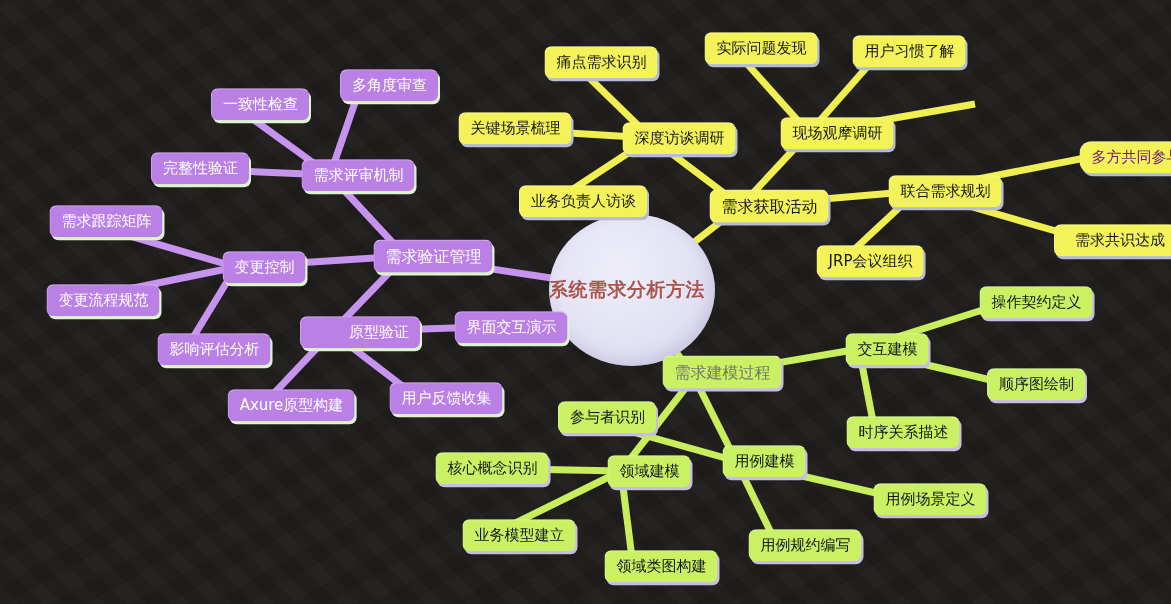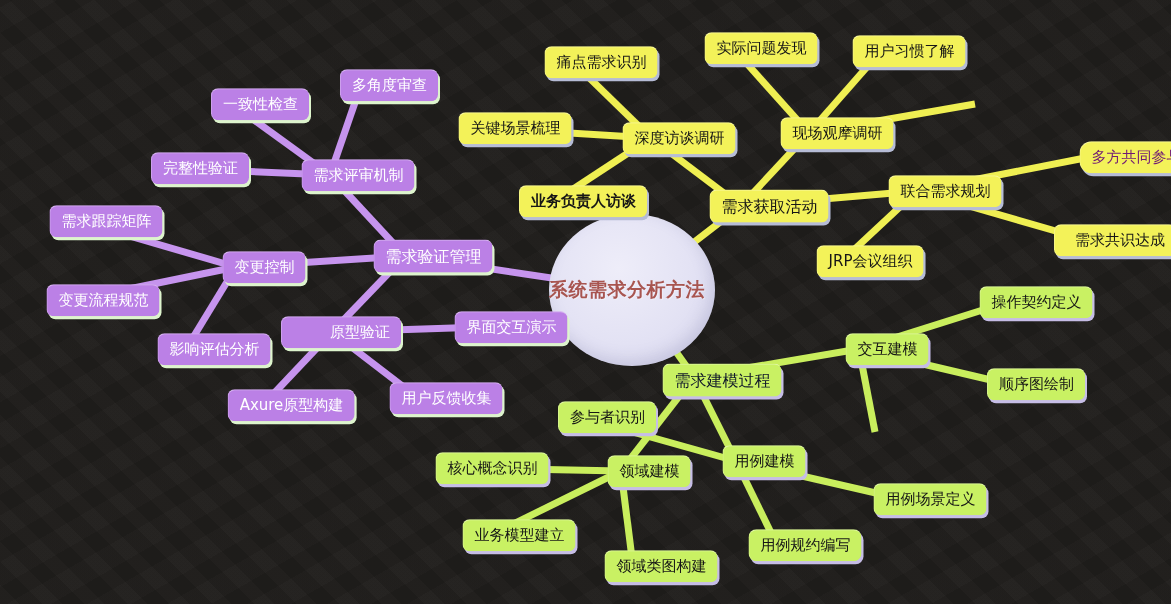--- a/index.html
+++ b/index.html
@@ -104,49 +104,50 @@
       <line x1="736" y1="461" x2="579" y2="417" stroke="#c9ee5d" stroke-width="7"></line>
       <line x1="736" y1="461" x2="902" y2="499" stroke="#c9ee5d" stroke-width="7"></line>
       <line x1="736" y1="461" x2="777" y2="545" stroke="#c9ee5d" stroke-width="7"></line>
     </svg>
   <div class="center-node" id="centerNode" style="left: 632px; top: 290px;">
     <span class="center-label" style="color: rgb(168, 85, 80);">系统需求分析方法</span>
   </div>
   <div id="nodes">
       <div class="node" style="left: 573px; top: 62px; background: rgb(243, 242, 89); color: rgb(22, 22, 22); box-shadow: rgb(182, 188, 214) 2px 3px 0px 0px;">痛点需求识别</div>
       <div class="node" style="left: 487px; top: 128px; background: rgb(243, 242, 89); color: rgb(22, 22, 22); box-shadow: rgb(182, 188, 214) 2px 3px 0px 0px;">关键场景梳理</div>
-      <div class="node" style="left: 555px; top: 201px; background: rgb(243, 242, 89); color: rgb(22, 22, 22); box-shadow: rgb(182, 188, 214) 2px 3px 0px 0px; font-weight: bold;">业务负责人访谈</div>
+      <div class="node" style="left: 555px; top: 201px; background: rgb(243, 242, 89); color: rgb(22, 22, 22); box-shadow: rgb(182, 188, 214) 2px 3px 0px 0px;">业务负责人访谈</div>
       <div class="node" style="left: 651px; top: 138px; background: rgb(243, 242, 89); color: rgb(22, 22, 22); box-shadow: rgb(182, 188, 214) 2px 3px 0px 0px;">深度访谈调研</div>
       <div class="node" style="left: 733px; top: 48px; background: rgb(243, 242, 89); color: rgb(22, 22, 22); box-shadow: rgb(182, 188, 214) 2px 3px 0px 0px;">实际问题发现</div>
       <div class="node" style="left: 881px; top: 51px; background: rgb(243, 242, 89); color: rgb(22, 22, 22); box-shadow: rgb(182, 188, 214) 2px 3px 0px 0px;">用户习惯了解</div>
       <div class="node" style="left: 809px; top: 133px; background: rgb(243, 242, 89); color: rgb(22, 22, 22); box-shadow: rgb(182, 188, 214) 2px 3px 0px 0px;">现场观摩调研</div>
       <div class="node" style="left: 1108px; top: 157px; background: rgb(243, 242, 89); color: #701a75; box-shadow: rgb(182, 188, 214) 2px 3px 0px 0px; border-radius: 12px;">多方共同参与</div>
       <div class="node" style="left: 1087px; top: 240px; background: rgb(243, 242, 89); color: rgb(22, 22, 22); box-shadow: rgb(182, 188, 214) 2px 3px 0px 0px; padding-left: 20px;">需求共识达成</div>
       <div class="node" style="left: 842px; top: 261px; background: rgb(243, 242, 89); color: rgb(22, 22, 22); box-shadow: rgb(182, 188, 214) 2px 3px 0px 0px;">JRP会议组织</div>
       <div class="node" style="left: 917px; top: 191px; background: rgb(243, 242, 89); color: rgb(22, 22, 22); box-shadow: rgb(182, 188, 214) 2px 3px 0px 0px;">联合需求规划</div>
       <div class="node root" style="left: 741px; top: 206px; background: rgb(243, 242, 89); color: rgb(22, 22, 22); box-shadow: rgb(182, 188, 214) 2px 3px 0px 0px;">需求获取活动</div>
       <div class="node" style="left: 361px; top: 85px; background: rgb(187, 128, 230); color: rgb(255, 255, 255); box-shadow: rgb(221, 244, 205) 2px 3px 0px 0px;">多角度审查</div>
       <div class="node" style="left: 232px; top: 104px; background: rgb(187, 128, 230); color: rgb(255, 255, 255); box-shadow: rgb(221, 244, 205) 2px 3px 0px 0px;">一致性检查</div>
       <div class="node" style="left: 172px; top: 168px; background: rgb(187, 128, 230); color: rgb(255, 255, 255); box-shadow: rgb(221, 244, 205) 2px 3px 0px 0px;">完整性验证</div>
       <div class="node" style="left: 330px; top: 175px; background: rgb(187, 128, 230); color: rgb(255, 255, 255); box-shadow: rgb(221, 244, 205) 2px 3px 0px 0px;">需求评审机制</div>
       <div class="node" style="left: 78px; top: 221px; background: rgb(187, 128, 230); color: rgb(255, 255, 255); box-shadow: rgb(221, 244, 205) 2px 3px 0px 0px;">需求跟踪矩阵</div>
       <div class="node" style="left: 75px; top: 300px; background: rgb(187, 128, 230); color: rgb(255, 255, 255); box-shadow: rgb(221, 244, 205) 2px 3px 0px 0px;">变更流程规范</div>
       <div class="node" style="left: 186px; top: 349px; background: rgb(187, 128, 230); color: rgb(255, 255, 255); box-shadow: rgb(221, 244, 205) 2px 3px 0px 0px;">影响评估分析</div>
       <div class="node" style="left: 236px; top: 267px; background: rgb(187, 128, 230); color: rgb(255, 255, 255); box-shadow: rgb(221, 244, 205) 2px 3px 0px 0px;">变更控制</div>
       <div class="node" style="left: 483px; top: 327px; background: rgb(187, 128, 230); color: rgb(255, 255, 255); box-shadow: rgb(221, 244, 205) 2px 3px 0px 0px;">界面交互演示</div>
       <div class="node" style="left: 263px; top: 405px; background: rgb(187, 128, 230); color: rgb(255, 255, 255); box-shadow: rgb(221, 244, 205) 2px 3px 0px 0px;">Axure原型构建</div>
       <div class="node" style="left: 418px; top: 398px; background: rgb(187, 128, 230); color: rgb(255, 255, 255); box-shadow: rgb(221, 244, 205) 2px 3px 0px 0px;">用户反馈收集</div>
-      <div class="node" style="left: 313px; top: 332px; background: rgb(187, 128, 230); color: rgb(255, 255, 255); box-shadow: rgb(221, 244, 205) 2px 3px 0px 0px; padding-left: 48px;">原型验证</div>
+      <div class="node" style="left: 332px; top: 332px; background: rgb(187, 128, 230); color: rgb(255, 255, 255); box-shadow: rgb(221, 244, 205) 2px 3px 0px 0px; padding-left: 48px;">原型验证</div>
       <div class="node root" style="left: 405px; top: 256px; background: rgb(187, 128, 230); color: rgb(255, 255, 255); box-shadow: rgb(221, 244, 205) 2px 3px 0px 0px;">需求验证管理</div>
       <div class="node" style="left: 1008px; top: 302px; background: rgb(201, 241, 99); color: rgb(22, 22, 22); box-shadow: rgb(198, 189, 230) 2px 3px 0px 0px;">操作契约定义</div>
       <div class="node" style="left: 1008px; top: 384px; background: rgb(201, 241, 99); color: rgb(22, 22, 22); box-shadow: rgb(198, 189, 230) 2px 3px 0px 0px;">顺序图绘制</div>
+      <div class="node" style="left: 875px; top: 432px; background: rgb(201, 241, 99); color: rgb(22, 22, 22); box-shadow: rgb(198, 189, 230) 2px 3px 0px 0px;">时序关系描述</div>
       <div class="node" style="left: 859px; top: 349px; background: rgb(201, 241, 99); color: rgb(22, 22, 22); box-shadow: rgb(198, 189, 230) 2px 3px 0px 0px;">交互建模</div>
       <div class="node" style="left: 464px; top: 468px; background: rgb(201, 241, 99); color: rgb(22, 22, 22); box-shadow: rgb(198, 189, 230) 2px 3px 0px 0px;">核心概念识别</div>
       <div class="node" style="left: 491px; top: 535px; background: rgb(201, 241, 99); color: rgb(22, 22, 22); box-shadow: rgb(198, 189, 230) 2px 3px 0px 0px;">业务模型建立</div>
       <div class="node" style="left: 633px; top: 566px; background: rgb(201, 241, 99); color: rgb(22, 22, 22); box-shadow: rgb(198, 189, 230) 2px 3px 0px 0px;">领域类图构建</div>
       <div class="node" style="left: 621px; top: 471px; background: rgb(201, 241, 99); color: rgb(22, 22, 22); box-shadow: rgb(198, 189, 230) 2px 3px 0px 0px;">领域建模</div>
       <div class="node" style="left: 579px; top: 417px; background: rgb(201, 241, 99); color: rgb(22, 22, 22); box-shadow: rgb(198, 189, 230) 2px 3px 0px 0px;">参与者识别</div>
       <div class="node" style="left: 902px; top: 499px; background: rgb(201, 241, 99); color: rgb(22, 22, 22); box-shadow: rgb(198, 189, 230) 2px 3px 0px 0px;">用例场景定义</div>
       <div class="node" style="left: 777px; top: 545px; background: rgb(201, 241, 99); color: rgb(22, 22, 22); box-shadow: rgb(198, 189, 230) 2px 3px 0px 0px; border-radius: 8px;">用例规约编写</div>
       <div class="node" style="left: 736px; top: 461px; background: rgb(201, 241, 99); color: rgb(22, 22, 22); box-shadow: rgb(198, 189, 230) 2px 3px 0px 0px;">用例建模</div>
-      <div class="node root" style="left: 694px; top: 380px; background: rgb(201, 241, 99); color: #0f172a; box-shadow: rgb(198, 189, 230) 2px 3px 0px 0px;">需求建模过程</div>
+      <div class="node root" style="left: 694px; top: 372px; background: rgb(201, 241, 99); color: #737373; box-shadow: rgb(198, 189, 230) 2px 3px 0px 0px;">需求建模过程</div>
     </div>
 </div>
 
 </body></html>

